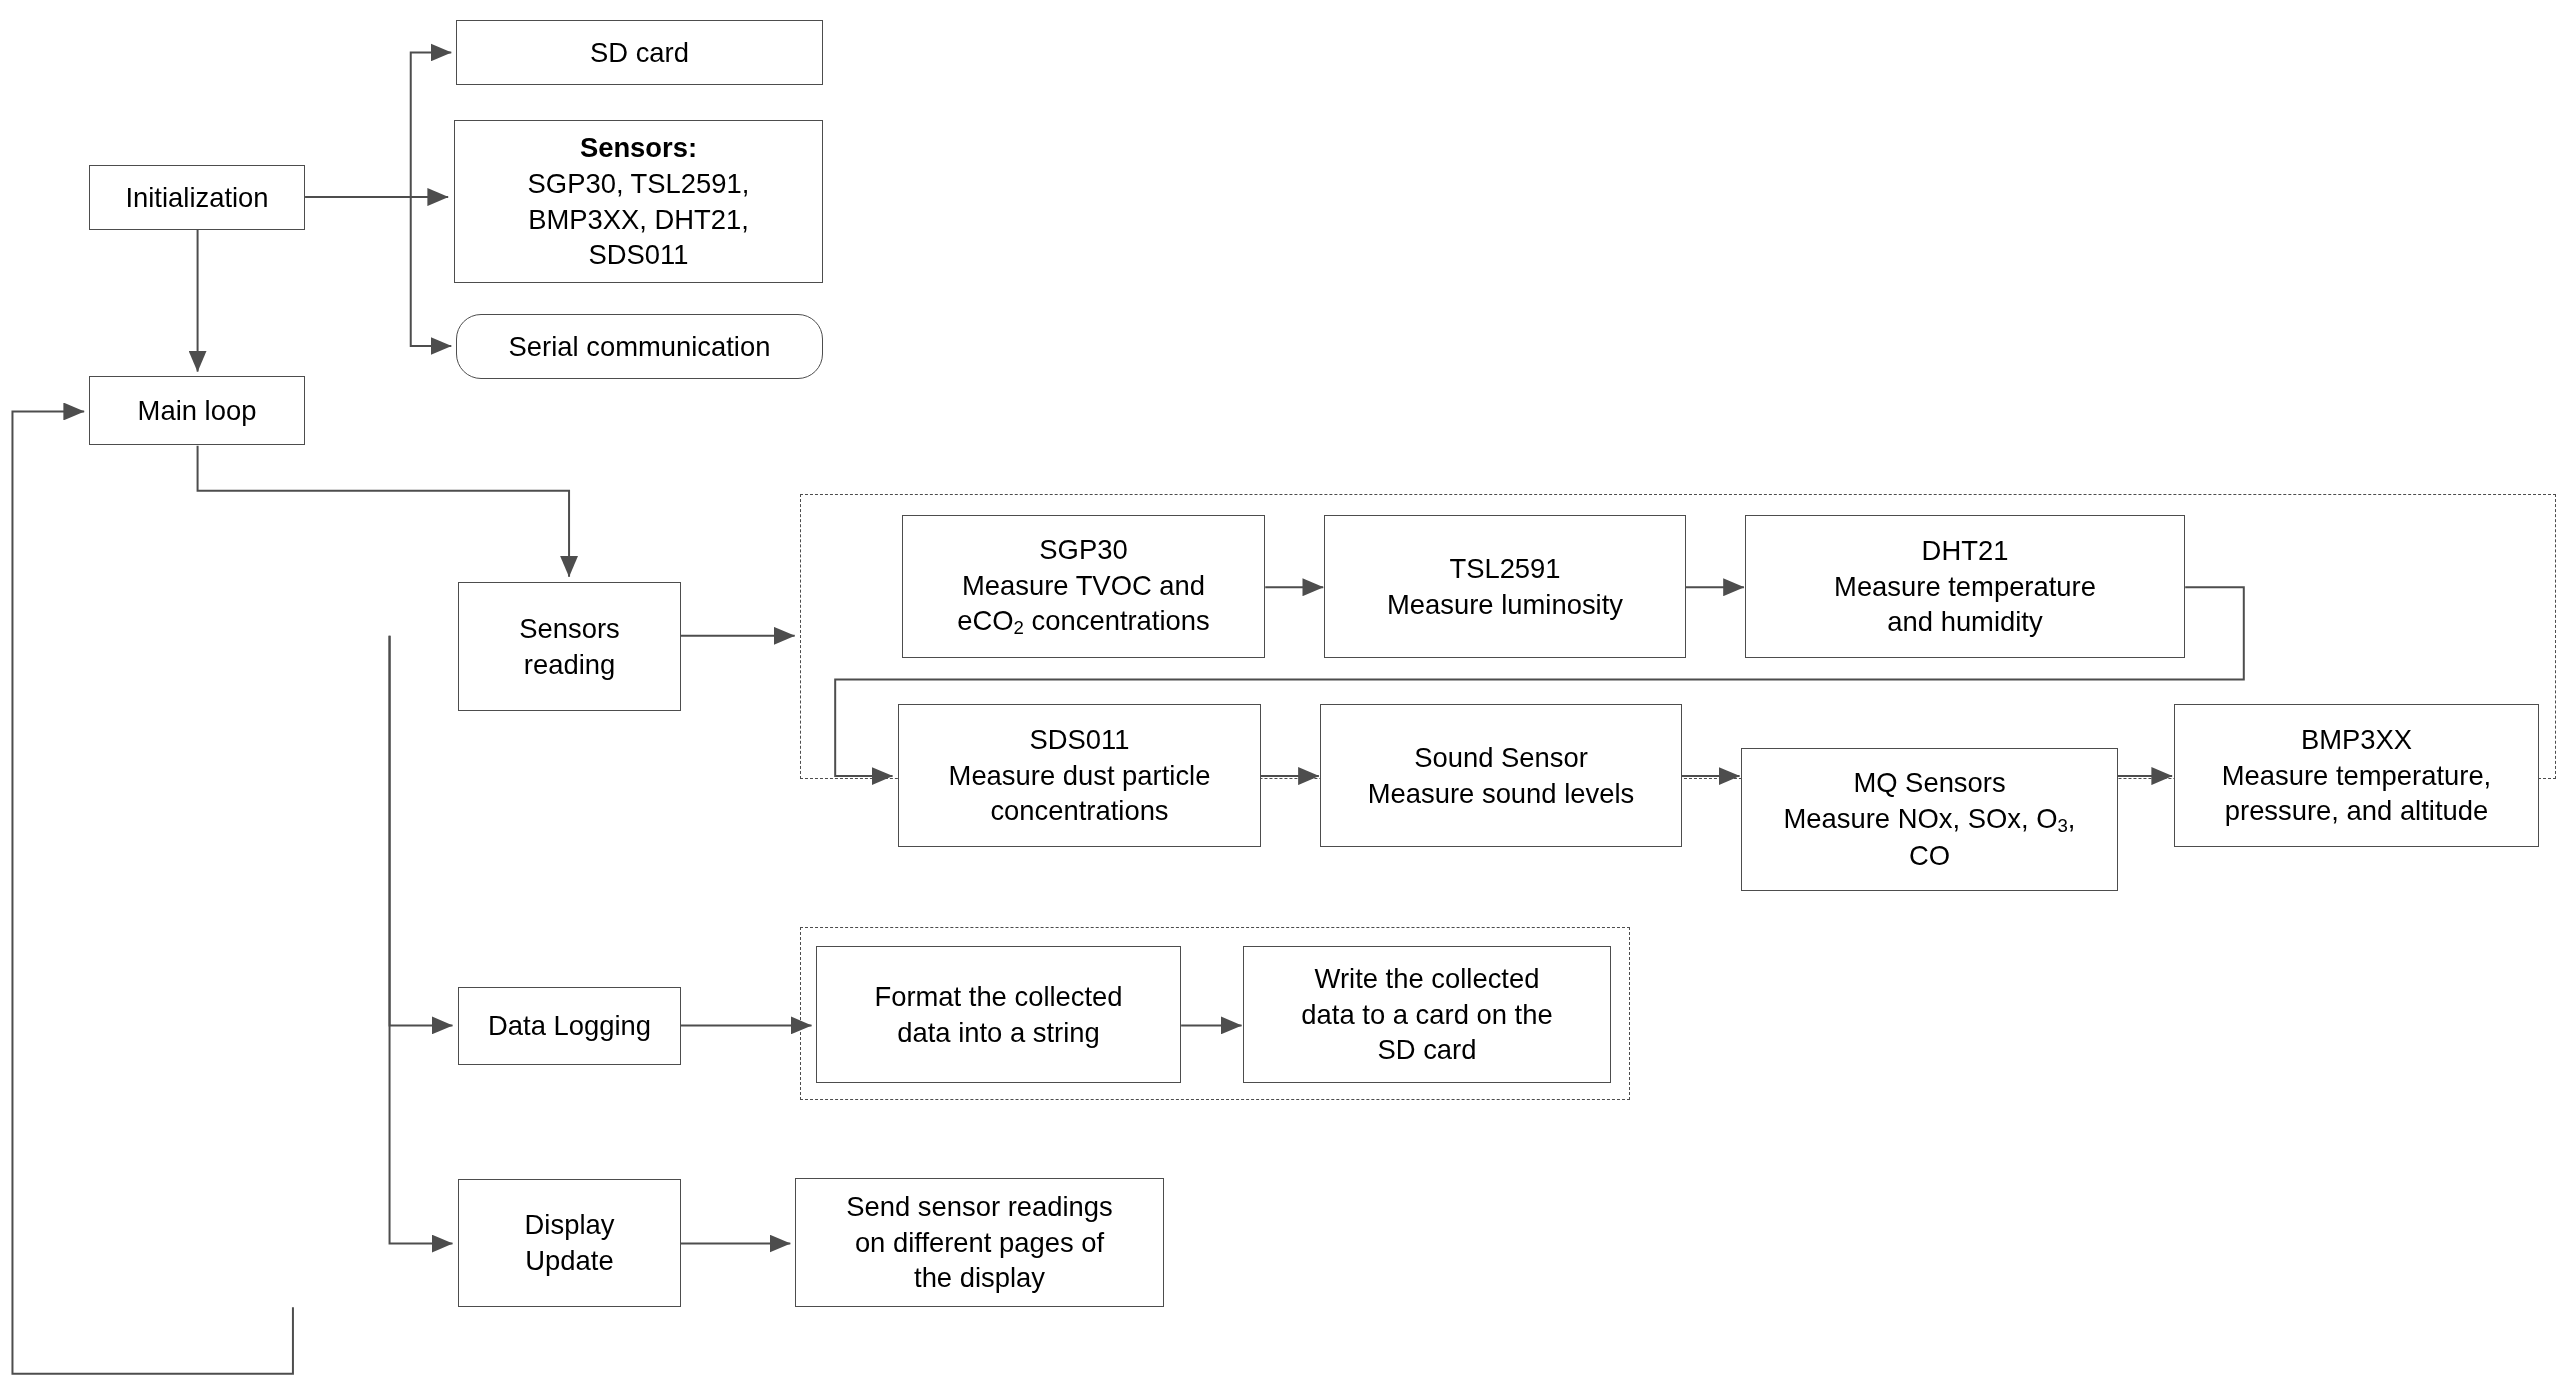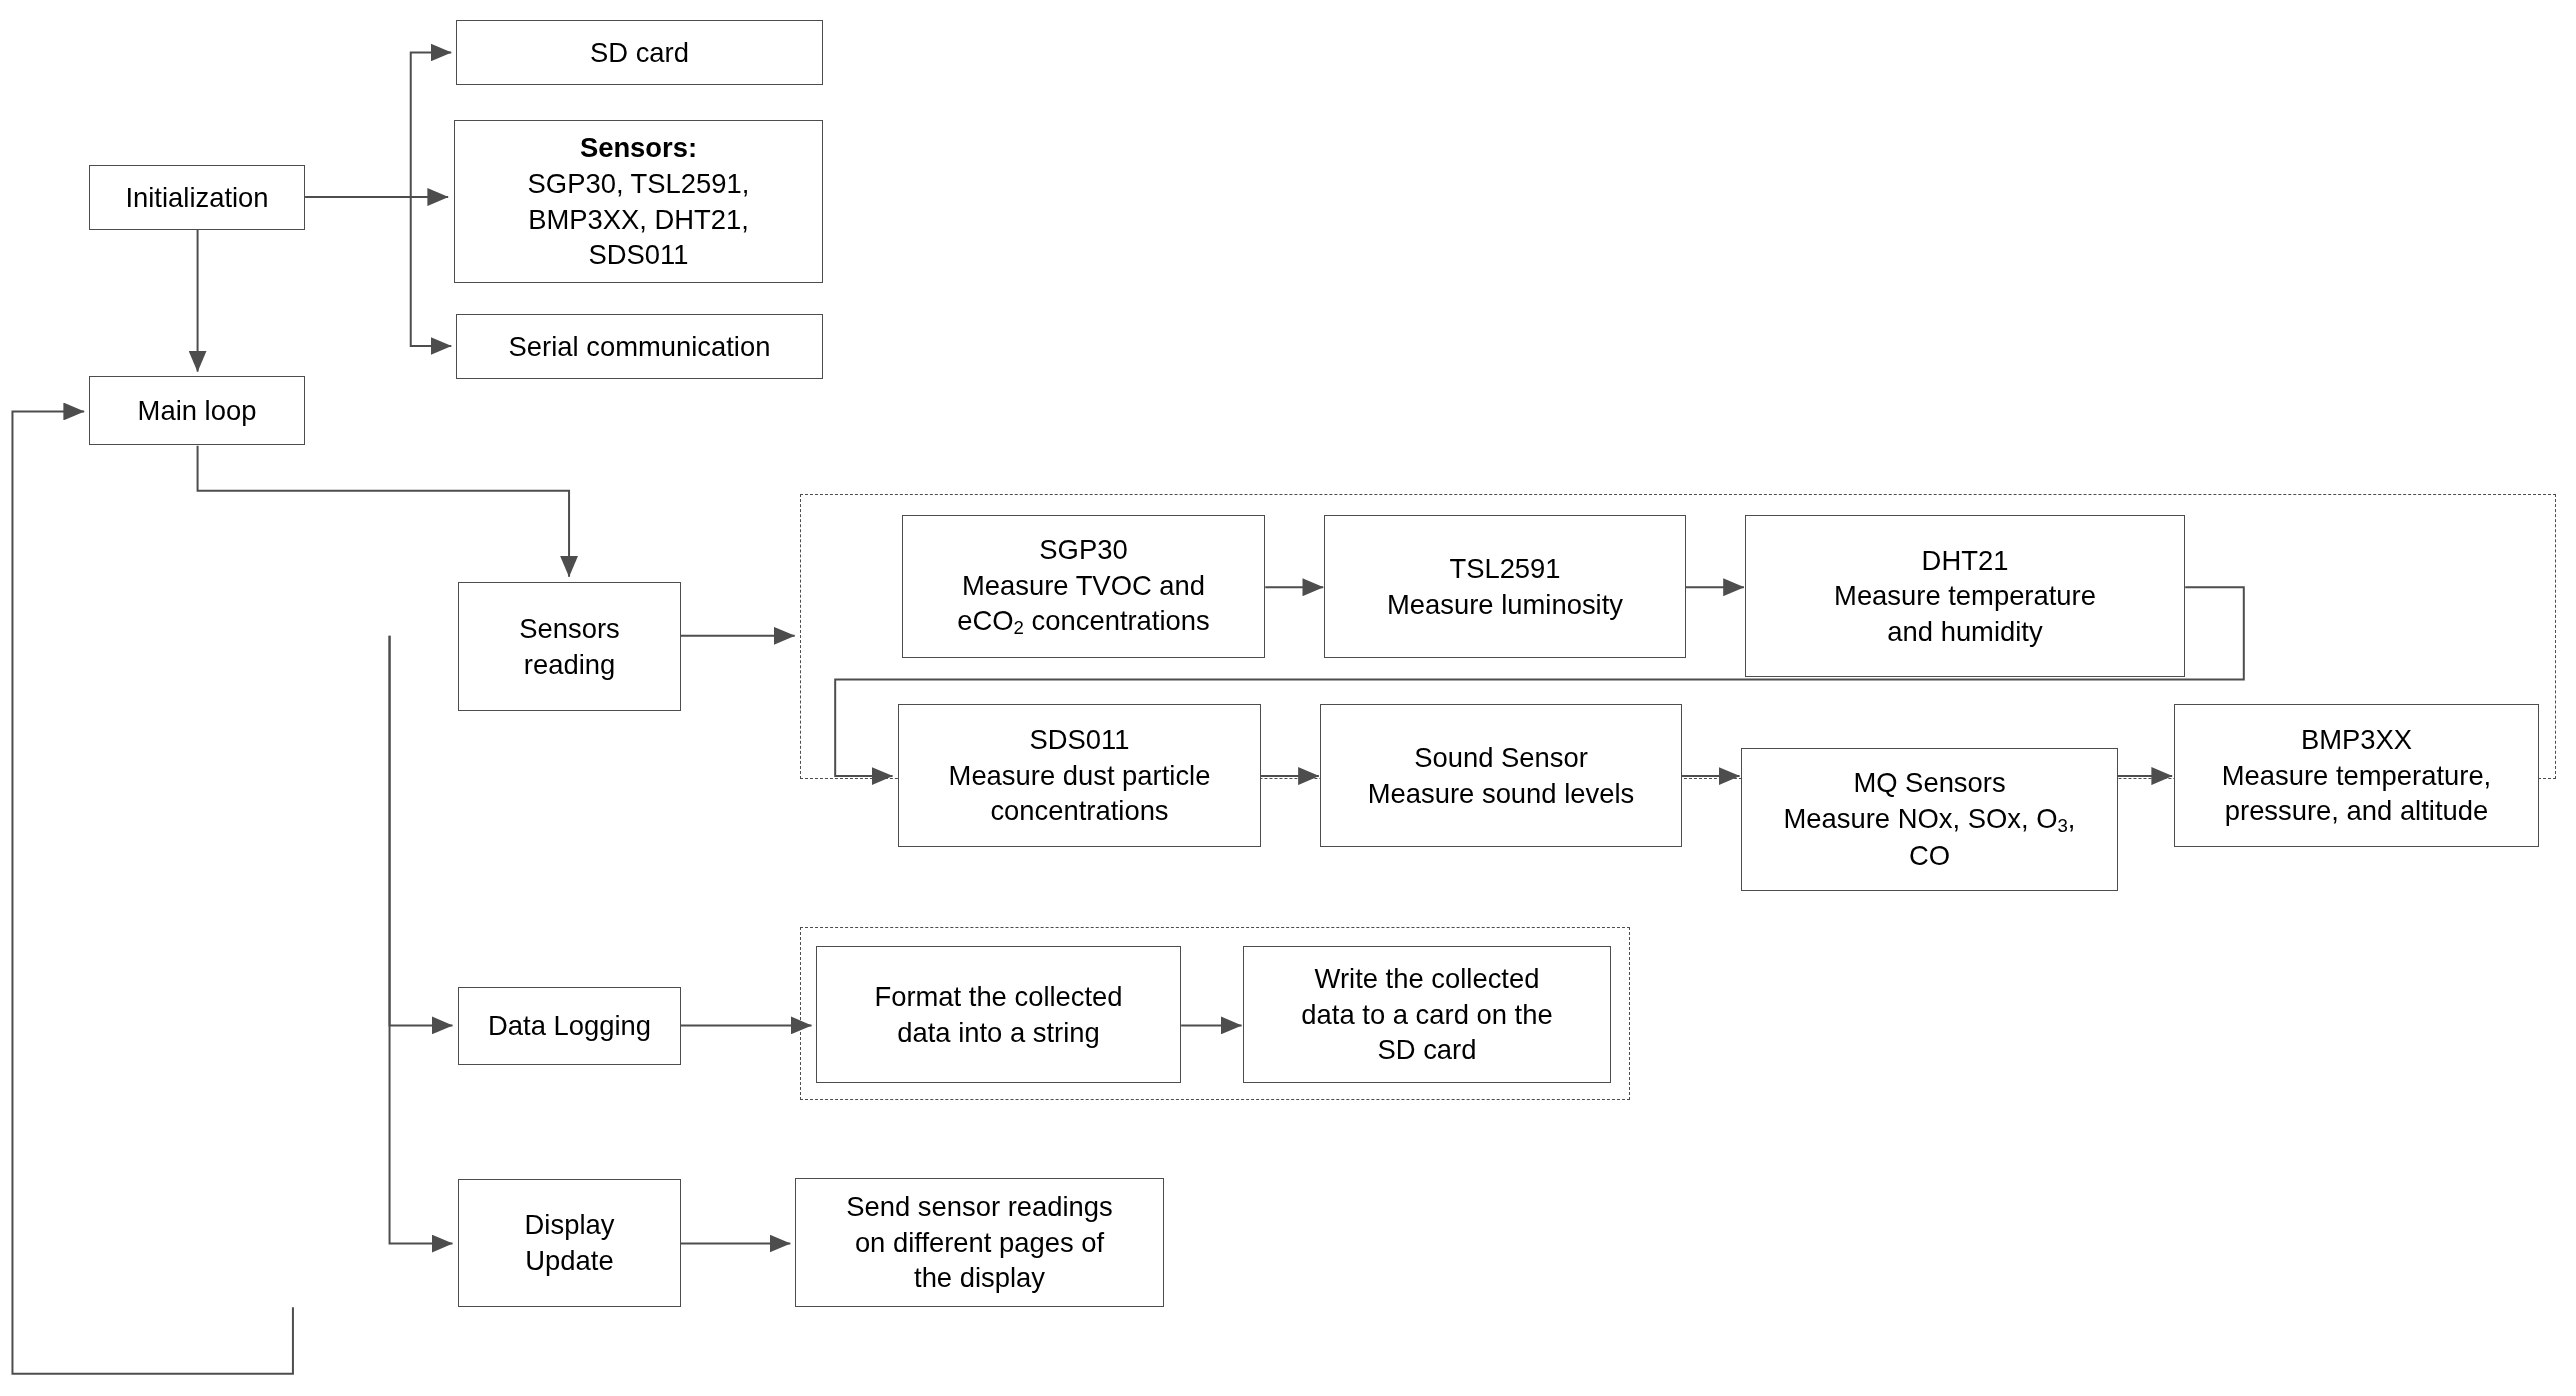--- a/index.html
+++ b/index.html
@@ -95,21 +95,21 @@
     <span class="ln">SD card</span>
   </div>
 
   <div class="node" style="left:454px; top:120px; width:369px; height:163px;">
     <span class="ln bold">Sensors:</span>
     <span class="ln">SGP30, TSL2591,</span>
     <span class="ln">BMP3XX, DHT21,</span>
     <span class="ln">SDS011</span>
   </div>
 
-  <div class="node" style="left:456px; top:314px; width:367px; height:65px;">
+  <div class="node" style="left:456px; top:314px; width:367px; height:65px;border-radius:25px;">
     <span class="ln">Serial communication</span>
   </div>
 
   <div class="node" style="left:89px; top:376px; width:216px; height:69px;">
     <span class="ln">Main loop</span>
   </div>
 
   <div class="node" style="left:458px; top:582px; width:223px; height:129px;">
     <span class="ln">Sensors</span>
     <span class="ln">reading</span>
@@ -128,21 +128,21 @@
     <span class="ln">SGP30</span>
     <span class="ln">Measure TVOC and</span>
     <span class="ln"><span>eCO</span><sub>2</sub><span> concentrations</span></span>
   </div>
 
   <div class="node" style="left:1324px; top:515px; width:362px; height:143px;">
     <span class="ln">TSL2591</span>
     <span class="ln">Measure luminosity</span>
   </div>
 
-  <div class="node" style="left:1745px; top:515px; width:440px; height:162px;">
+  <div class="node" style="left:1745px; top:515px; width:440px; height:143px;">
     <span class="ln">DHT21</span>
     <span class="ln">Measure temperature</span>
     <span class="ln">and humidity</span>
   </div>
 
   <div class="node" style="left:898px; top:704px; width:363px; height:143px;">
     <span class="ln">SDS011</span>
     <span class="ln">Measure dust particle</span>
     <span class="ln">concentrations</span>
   </div>

